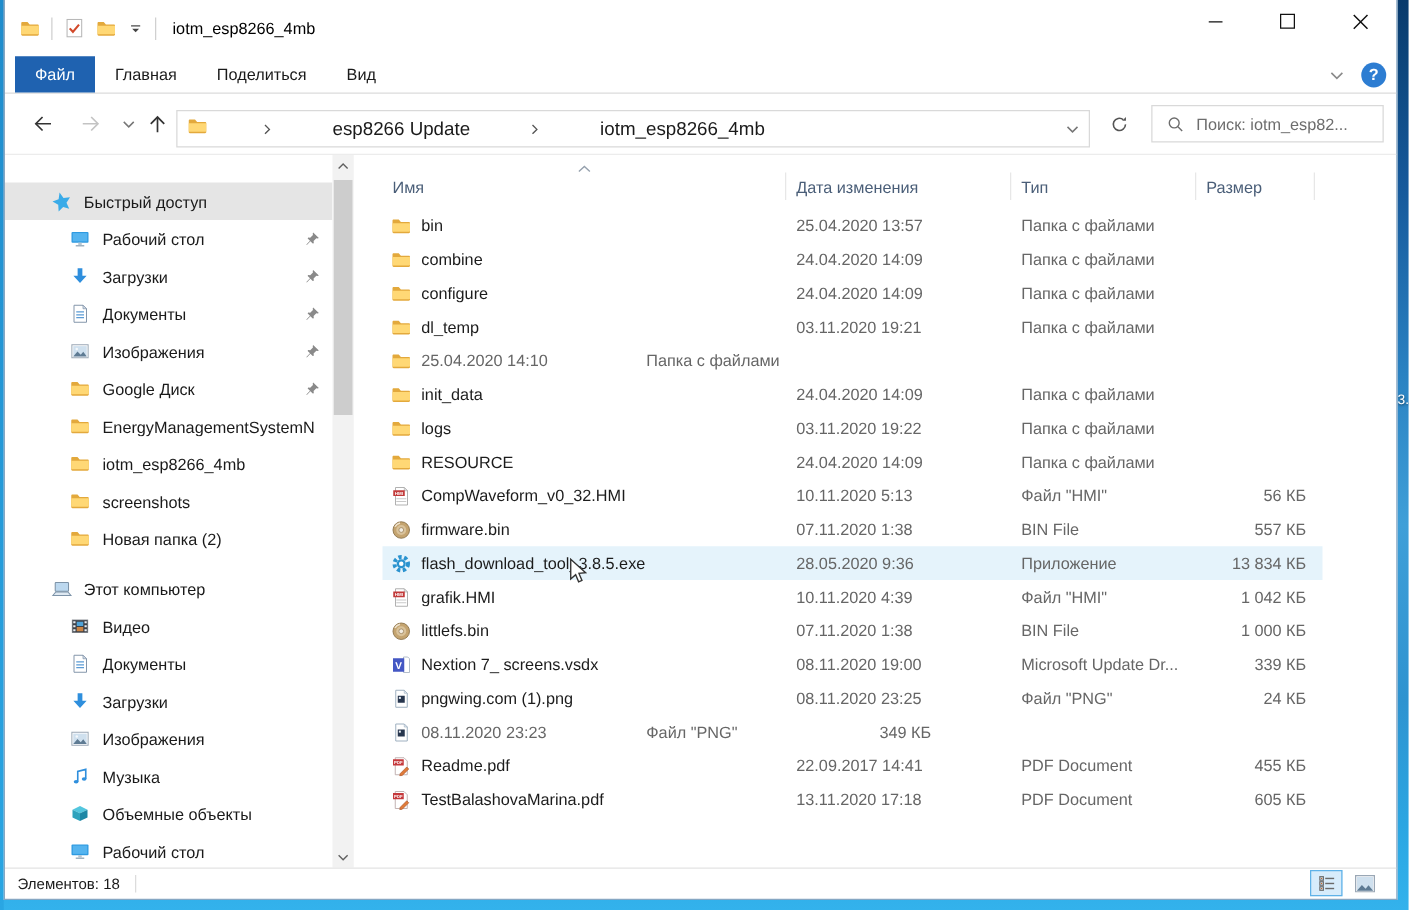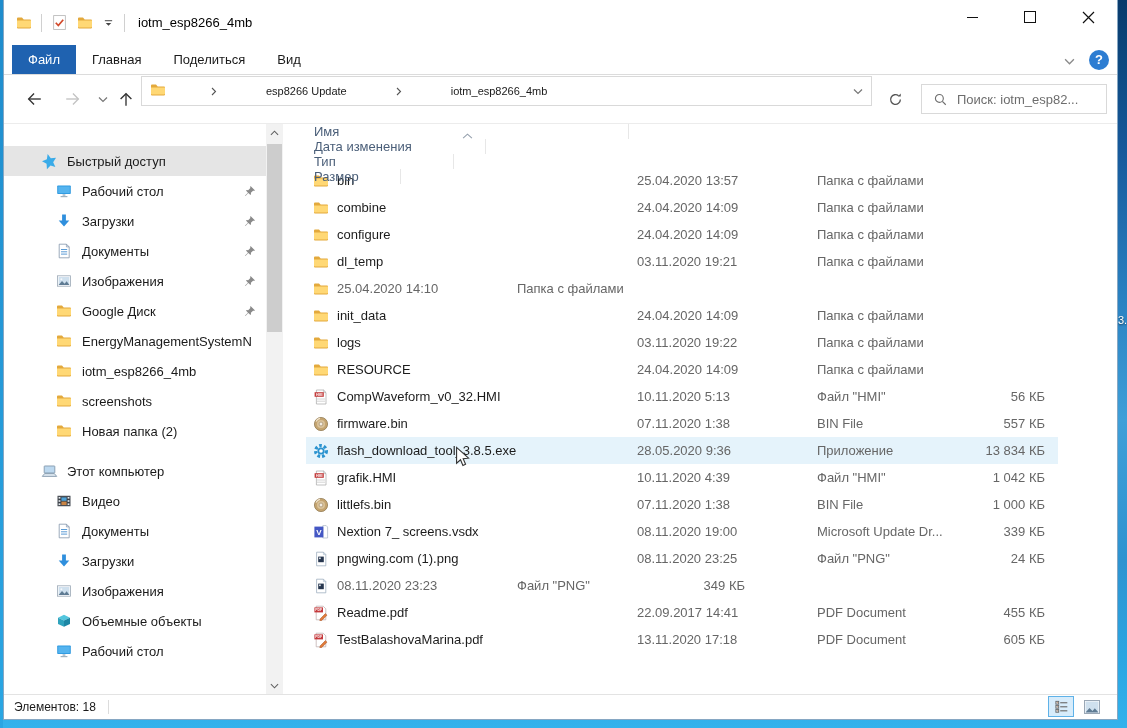--- a/index.html
+++ b/index.html
@@ -33,22 +33,22 @@
     border-bottom:1px solid #dcdcdc;}
   .tab{padding:0 16px;font-size:13px;display:flex;align-items:center;color:#1a1a1a;cursor:default;}
   .tab.active{color:#fff;margin-left:8px;}
   .ribbon-right{position:absolute;right:8px;top:0;height:29px;display:flex;align-items:center;gap:14px;}
   .help-btn{width:20px;height:20px;border-radius:50%;color:#fff;font-size:13px;font-weight:bold;
     display:flex;align-items:center;justify-content:center;}
 
   
   .toolbar{height:48px;flex:none;position:relative;border-bottom:1px solid #ececec;}
   .navbtn{position:absolute;top:14px;width:22px;height:20px;display:flex;align-items:center;justify-content:center;}
-  .addressbar{position:absolute;left:137px;top:1px;width:731px;height:30px;border:1px solid #d9d9d9;
-    box-sizing:border-box;display:flex;align-items:center;background:#fff;font-size:11px;color:#1a1a1a;gap:40px;}
+  .addressbar{position:absolute;left:137px;top:13px;width:731px;height:30px;border:1px solid #d9d9d9;
+    box-sizing:border-box;display:flex;align-items:center;background:#fff;font-size:15px;color:#1a1a1a;gap:40px;}
   .addressbar .crumb{padding:0 4px;white-space:nowrap;}
   .addressbar .bc-chev{padding:0 5px;display:flex;align-items:center;}
   .addr-folder{margin-left:8px;}
   .addr-dd{margin-left:auto;width:26px;display:flex;justify-content:center;}
   .refresh-btn{position:absolute;left:876px;top:9px;width:30px;height:30px;display:flex;
     align-items:center;justify-content:center;}
   .searchbox{position:absolute;left:917px;top:9px;width:186px;height:30px;border:1px solid #d9d9d9;
     box-sizing:border-box;display:flex;align-items:center;background:#fff;}
   .searchbox svg{margin:0 7px 0 11px;flex:none;}
   .search-input{border:none;outline:none;flex:1;min-width:0;font-size:13px;color:#14532d;
@@ -67,21 +67,21 @@
   .srow .slabel{white-space:nowrap;overflow:hidden;}
   .srow .pin{margin-left:auto;margin-right:9px;width:14px;height:14px;flex:none;}
 
   .sbar{width:17px;flex:none;background:#f2f2f2;position:relative;}
   .sbar .arr{position:absolute;left:0;width:17px;height:17px;display:flex;align-items:center;justify-content:center;}
   .sbar .arr.up{top:0;}
   .sbar .arr.dn{bottom:0;}
   .sbar .thumb{position:absolute;left:1px;top:20px;width:15px;height:188px;background:#cdcdcd;}
 
   .filearea{flex:1;position:relative;padding-left:23px;box-sizing:border-box;overflow:hidden;}
-  .headers{height:36px;display:flex;width:752px;position:relative;align-items:flex-start;flex-direction:column;}
+  .headers{height:36px;display:flex;width:752px;position:relative;align-items:flex-end;}
   .hcell{font-size:13px;color:#4a5e78;height:22px;display:flex;align-items:center;
     padding-left:8px;border-right:1px solid #e7e7e7;box-sizing:border-box;}
   .hc-name{width:323px;}.hc-date{width:180px;}.hc-type{width:148px;}.hc-size{width:95px;}
   .sort-chev{position:absolute;left:156px;top:1px;}
 
   .rows{padding-top:7px;}
   .frow{height:27px;display:flex;align-items:center;width:752px;font-size:13px;}
   .frow.hover{background:#e5f3fb;}
   .fic{width:16px;height:16px;margin-left:7px;flex:none;}
   .fname{margin-left:8px;width:292px;color:#1c1c1c;white-space:nowrap;overflow:hidden;}
@@ -368,20 +368,28 @@
             <span class="slabel">Загрузки</span>
           </div>
           <div class="srow l1">
             <span class="sic"><svg width="16" height="16" viewBox="0 0 16 16">
                 <rect x="1.5" y="2.8" width="13" height="10.4" fill="#fff" stroke="#9aa7b5" stroke-width="0.8"></rect>
                 <rect x="2.6" y="3.9" width="10.8" height="8.2" fill="#cfe0ee"></rect>
                 <path d="M2.6 12.1l3.4-4 2.6 2.6 2-2.4 2.8 3.8z" fill="#5f7b93"></path>
                 <circle cx="5.4" cy="6.2" r="1" fill="#f5f8fb"></circle>
               </svg></span>
             <span class="slabel">Изображения</span>
+          </div>
+          <div class="srow l1">
+            <span class="sic"><svg width="16" height="16" viewBox="0 0 16 16">
+                <path d="M6.2 12.3V4.1l6.4-1.6v7.6" fill="none" stroke="#2f8fdd" stroke-width="1.3"></path>
+                <ellipse cx="4.9" cy="12.4" rx="1.9" ry="1.4" fill="#2f8fdd"></ellipse>
+                <ellipse cx="11.3" cy="10.2" rx="1.9" ry="1.4" fill="#2f8fdd"></ellipse>
+              </svg></span>
+            <span class="slabel">Музыка</span>
           </div>
           <div class="srow l1">
             <span class="sic"><svg width="16" height="16" viewBox="0 0 16 16">
                 <path d="M8 1.8l6 2.9-6 2.9-6-2.9z" fill="#53c6de"></path>
                 <path d="M2 4.7v6.2l6 2.9V7.6z" fill="#2fa3bd"></path>
                 <path d="M14 4.7v6.2l-6 2.9V7.6z" fill="#1d87a5"></path>
               </svg></span>
             <span class="slabel">Объемные объекты</span>
           </div>
           <div class="srow l1">

